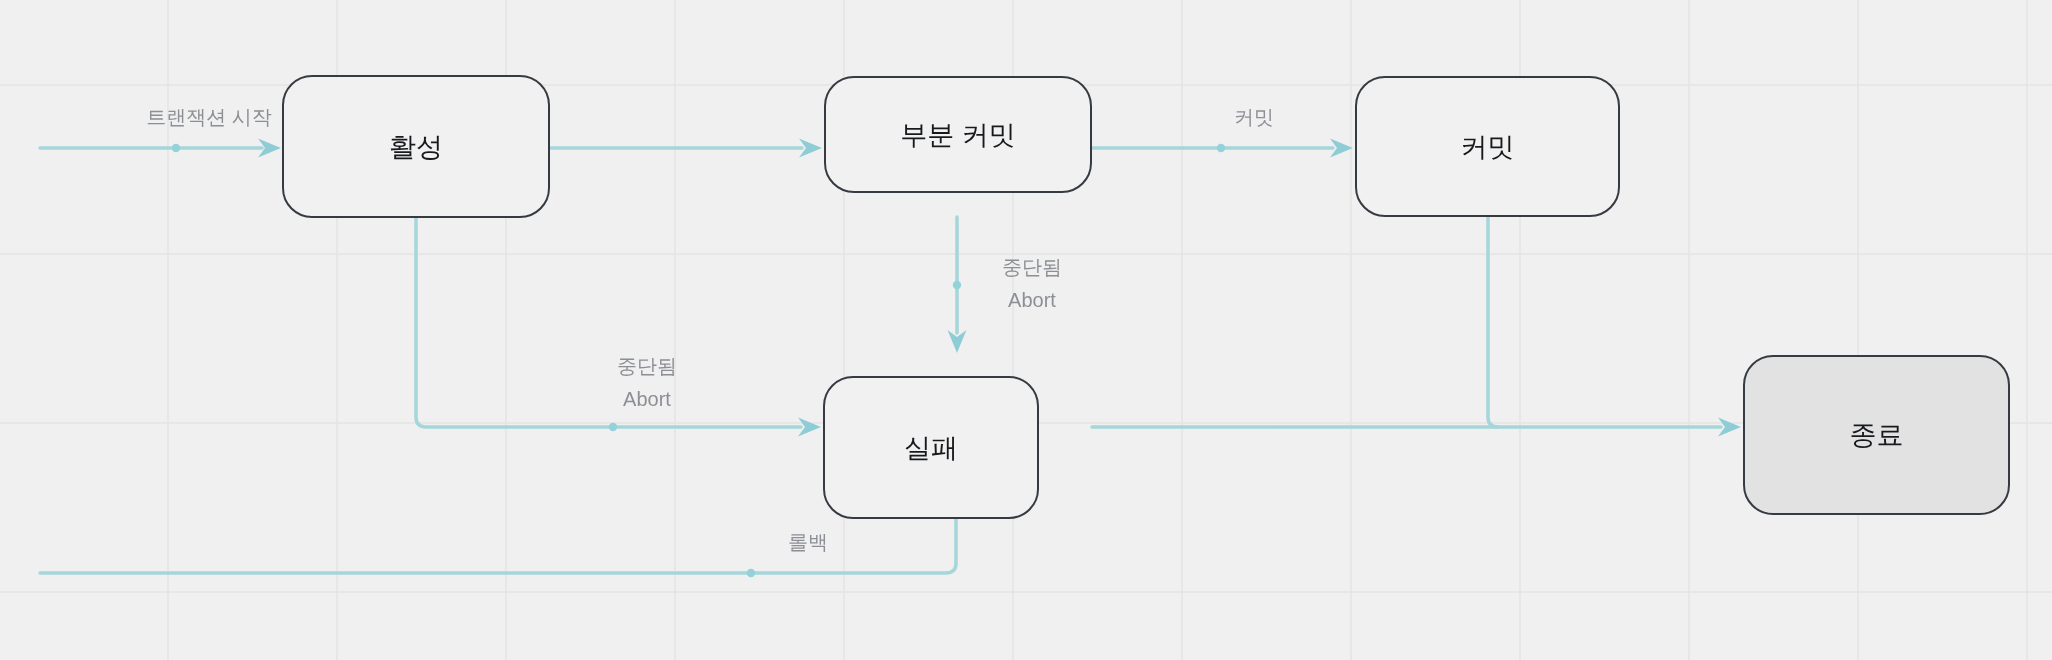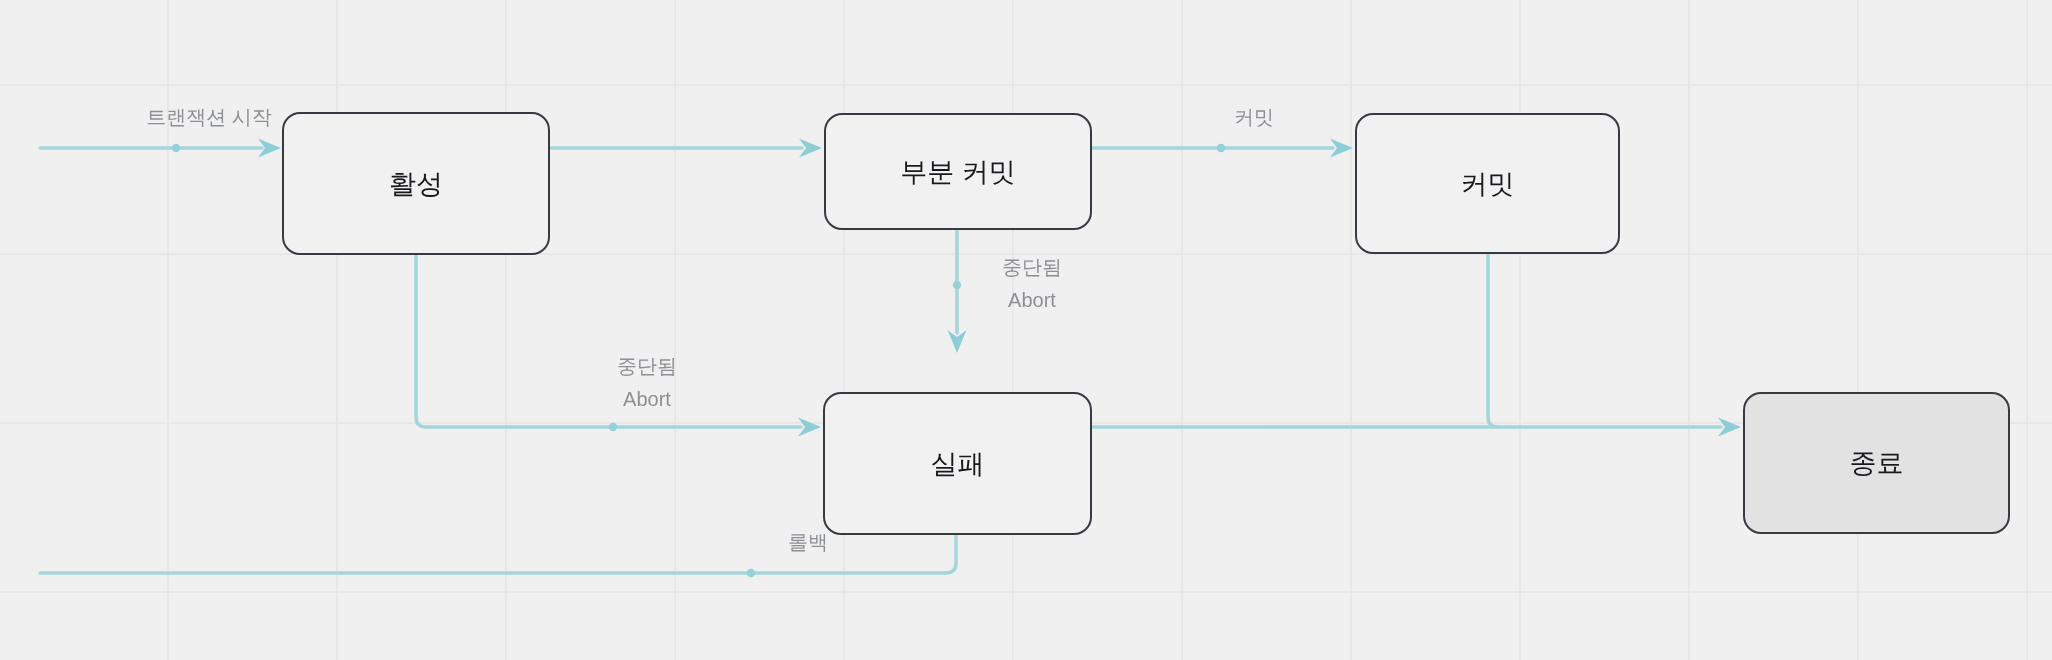--- a/index.html
+++ b/index.html
@@ -28,27 +28,26 @@
     stroke-linecap: round;
     stroke-linejoin: round;
   }
   .arrowhead { fill: var(--arrowhead, #8ecdd5); stroke: none; }
   .edge-dot  { fill: var(--dot, #93d2d8); stroke: none; }
 
   .node {
     position: absolute;
     box-sizing: border-box;
     border: 2px solid var(--node-border, #363b42);
-    border-radius: 18px;
+    border-radius: 30px;
     background: var(--node-fill, #f1f1f1);
     display: flex; align-items: center; justify-content: center;
     font-size: 27px;
     font-weight: 500;
     color: var(--node-text, #17191d);
-    margin-top: 37px;
   }
   .node.end-node { background: var(--end-node-fill, #e2e2e2); }
 
   .edge-label {
     position: absolute;
     transform: translate(-50%, -50%);
     color: var(--edge-label-text, #8c8f94);
     font-size: 20px;
     line-height: 33px;
     white-space: nowrap;
@@ -118,25 +117,25 @@
   </div>
 
   <div class="node" style="left:824px; top:76px; width:268px; height:117px;">
     <span>부분 커밋</span>
   </div>
 
   <div class="node" style="left:1355px; top:76px; width:265px; height:141px;">
     <span>커밋</span>
   </div>
 
-  <div class="node" style="left:823px; top:355px; width:269px; height:143px;">
+  <div class="node" style="left:823px; top:376px; width:216px; height:143px;">
     <span>실패</span>
   </div>
 
-  <div class="node end-node" style="left:1743px; top:355px; width:267px; height:142px;">
+  <div class="node end-node" style="left:1743px; top:355px; width:267px; height:160px;">
     <span>종료</span>
   </div>
 
   <div class="edge-label" style="left:176px; top:117px;">트랜잭션 시작</div>
 
   <div class="edge-label" style="left:1221px; top:117px;">커밋</div>
 
   <div class="edge-label" style="left:999px; top:284px;">
     <span>중단됨</span>
     <span>Abort</span>

